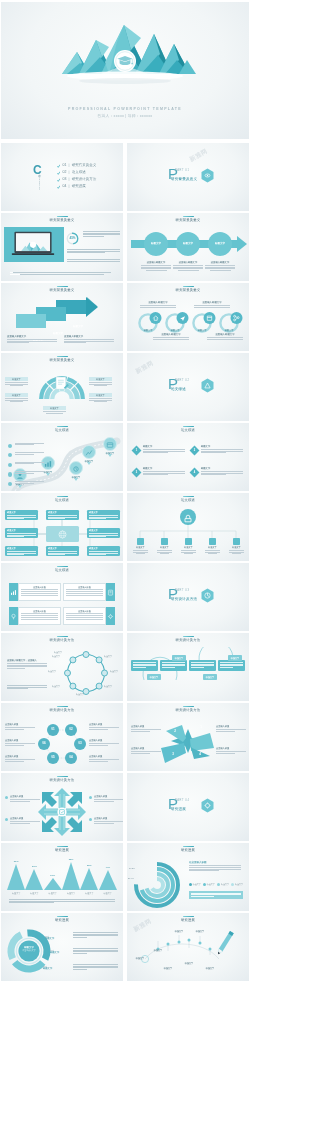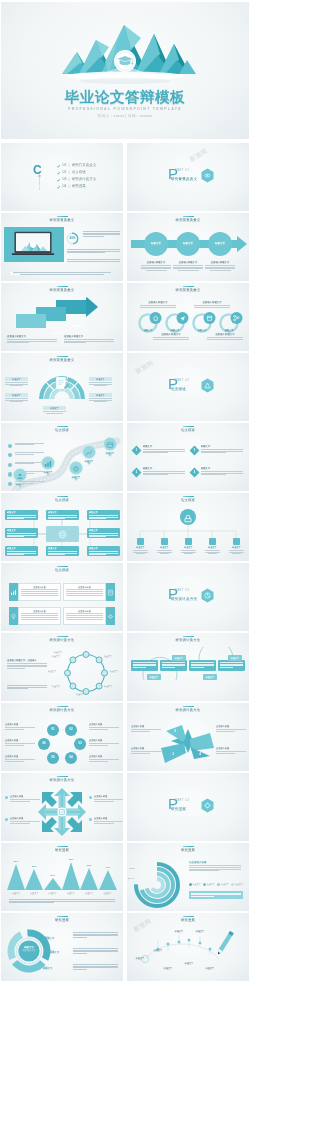--- a/index.html
+++ b/index.html
@@ -230,21 +230,20 @@
         <circle cx="124" cy="59" r="11" fill="#ffffff"></circle>
         <circle cx="124" cy="59" r="9.3" fill="none" stroke="#c7e3e8" stroke-width=".55"></circle>
         <g fill="#87cdd7">
           <polygon points="124,54.0 131.6,56.7 124,59.4 116.4,56.7"></polygon>
           <path d="M118.6 58.1 L118.6 61.3 C118.6 62.4 121.0 63.1 124 63.1 C127.0 63.1 129.4 62.4 129.4 61.3 L129.4 58.1 L124 60.0 Z"></path>
           <rect x="130.9" y="56.9" width=".5" height="4.3"></rect>
           <circle cx="131.15" cy="61.6" r=".85"></circle>
         </g>
       </g>
     </svg>
-    <div class="hero-title">毕业论文答辩模板</div>
     <div class="hero-sub">PROFESSIONAL POWERPOINT TEMPLATE</div>
     <div class="hero-sub2">答辩人：xxxxx  |  导师：xxxxxx</div>
   </div>
 
   <div class="grid">
 
   <div class="slide cell colL r0">
     <div class="toc-c">C</div>
     <div class="toc-v">目录 CONTENTS</div>
     <div class="toc-list">

